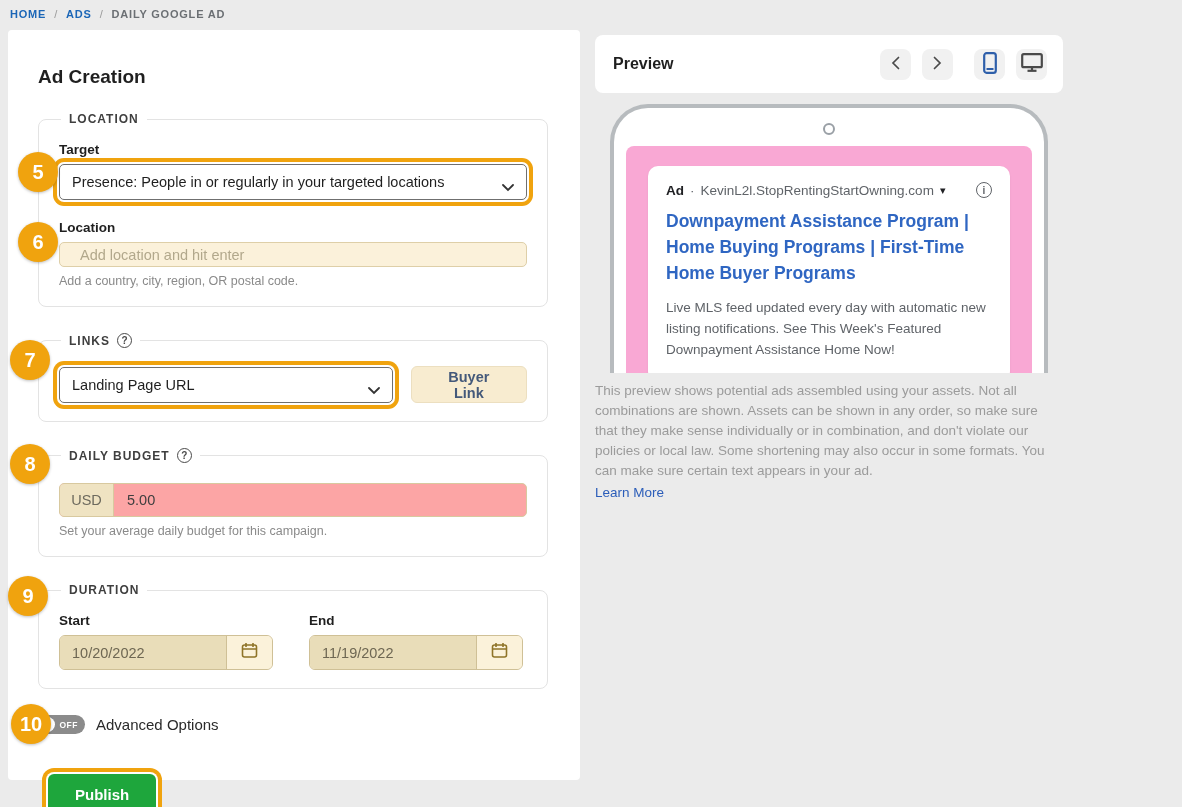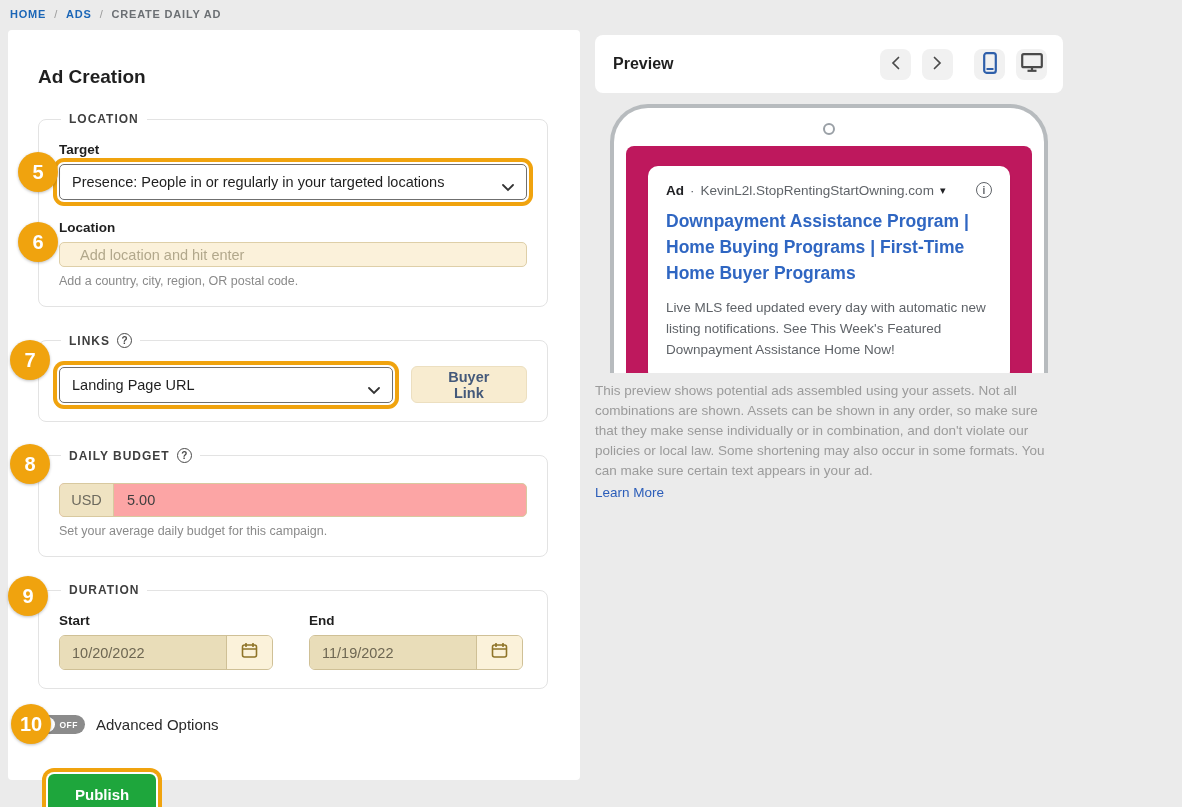--- a/index.html
+++ b/index.html
@@ -149,21 +149,21 @@
     border:4px solid #b7bbbe; border-bottom:none;
     border-radius:38px 38px 0 0; background:#ffffff; overflow:hidden;
   }
   .phone-camera {
     position:absolute; top:15px; left:50%; margin-left:-6px;
     width:12px; height:12px; border-radius:50%; border:2px solid #9aa0a6;
     background:#fff;
   }
   .phone-screen {
     position:absolute; left:12px; right:12px; top:38px; bottom:0;
-    background:#be185d; border-radius:8px 8px 0 0;
+    background:#f9a8d4; border-radius:8px 8px 0 0;
   }
   .ad-card {
     margin:20px 22px 0 22px; background:#fff; border-radius:10px;
     padding:16px 18px 20px 18px; box-shadow:0 1px 2px rgba(60,64,67,0.10);
   }
   .ad-meta { display:flex; align-items:center; font-size:13.5px; color:#5f6368; }
   .ad-tag { font-weight:bold; color:#202124; margin-right:6px; }
   .ad-bullet { margin-right:6px; color:#5f6368; }
   .ad-url { color:#5f6368; }
   .ad-caret { color:#202124; font-size:11px; margin-left:6px; }
@@ -186,21 +186,21 @@
   .learn-more { color:#2b5db9; cursor:pointer; display:inline-block; margin-top:2px; }
 </style>
 </head>
 <body>
 
 <nav class="breadcrumb">
   <span class="crumb-link">HOME</span>
   <span class="crumb-sep">/</span>
   <span class="crumb-link">ADS</span>
   <span class="crumb-sep">/</span>
-  <span class="crumb-current">CREATE DAILY AD</span>
+  <span class="crumb-current">DAILY GOOGLE AD</span>
 </nav>
 
 <section class="form-card">
   <h1 class="page-title">Ad Creation</h1>
 
   
   <fieldset class="section">
     <legend>
       <span>LOCATION</span>
     </legend>

